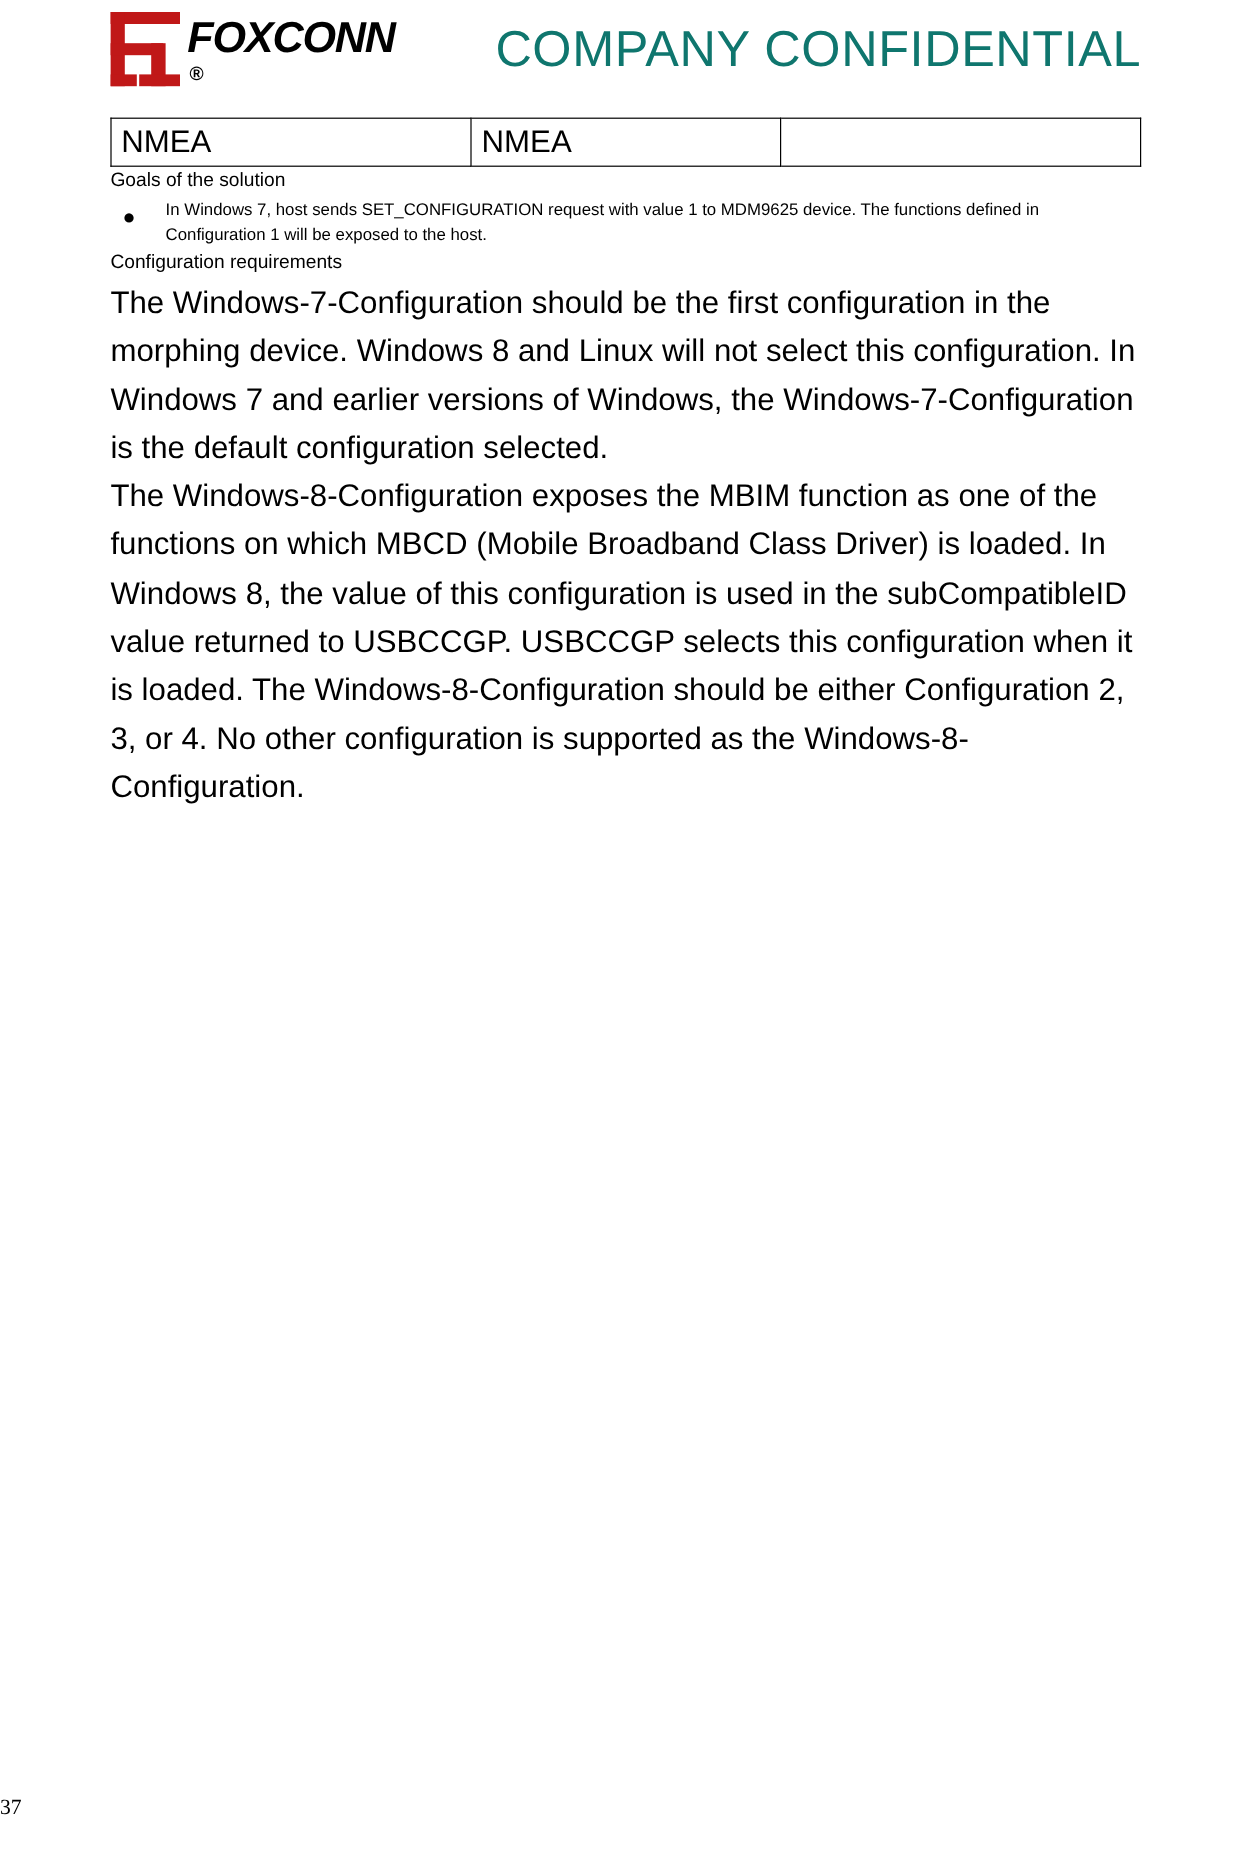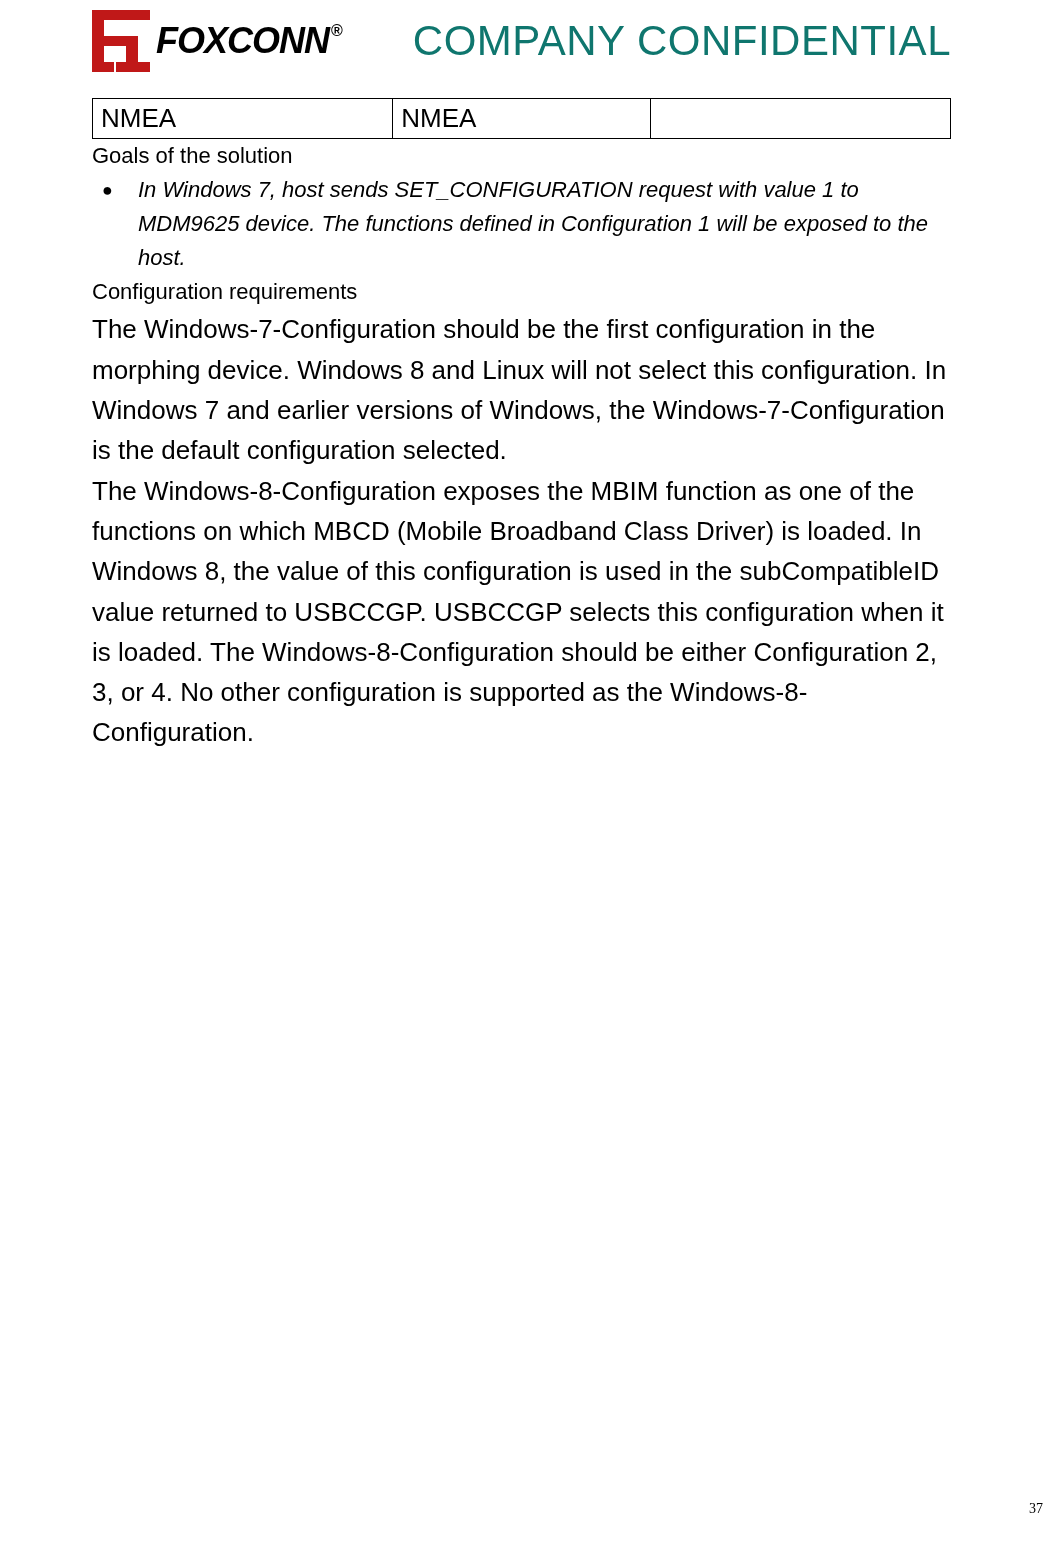--- a/index.html
+++ b/index.html
@@ -38,20 +38,21 @@
       height: 100%;
     }
     .logo-text {
       font-size: 36px;
       font-weight: 900;
       letter-spacing: -1px;
       color: #000;
       font-style: italic;
       display: flex;
       align-items: flex-start;
+      flex-direction: column;
     }
     .logo-text .reg {
       font-size: 16px;
       font-weight: bold;
       font-style: normal;
       margin-left: 2px;
       margin-top: 2px;
     }
     .header-title {
       font-size: 42px;
@@ -67,34 +68,33 @@
       border: 1px solid #000;
       padding: 4px 8px;
       font-size: 26px;
       height: 34px;
       vertical-align: middle;
     }
     table.nmea td:nth-child(1) { width: 35%; }
     table.nmea td:nth-child(2) { width: 30%; }
     table.nmea td:nth-child(3) { width: 35%; }
     .section-title {
-      font-size: 22px;
+      font-size: 16px;
       line-height: 1.55;
     }
     ul.bullets {
       list-style: none;
       padding: 0;
       margin: 0;
     }
     ul.bullets li {
       position: relative;
       padding-left: 46px;
-      font-size: 22px;
+      font-size: 14px;
       line-height: 1.55;
-      font-style: italic;
     }
     ul.bullets li::before {
       content: "●";
       position: absolute;
       left: 10px;
       top: 0;
       font-size: 18px;
       line-height: 1.9;
     }
     .bold {
@@ -102,22 +102,22 @@
     }
     .para {
       font-size: 26px;
       line-height: 1.55;
     }
     .page-number {
       position: absolute;
       bottom: 40px;
       left: 0;
       width: 1043px;
-      text-align: right;
-      font-size: 14px;
+      text-align: left;
+      font-size: 18px;
       font-family: "Times New Roman", Times, serif;
     }
   </style>
 </head>
 <body>
 
 <div class="header">
   <div class="logo">
     <div class="logo-mark">
       <svg viewBox="0 0 58 62">

